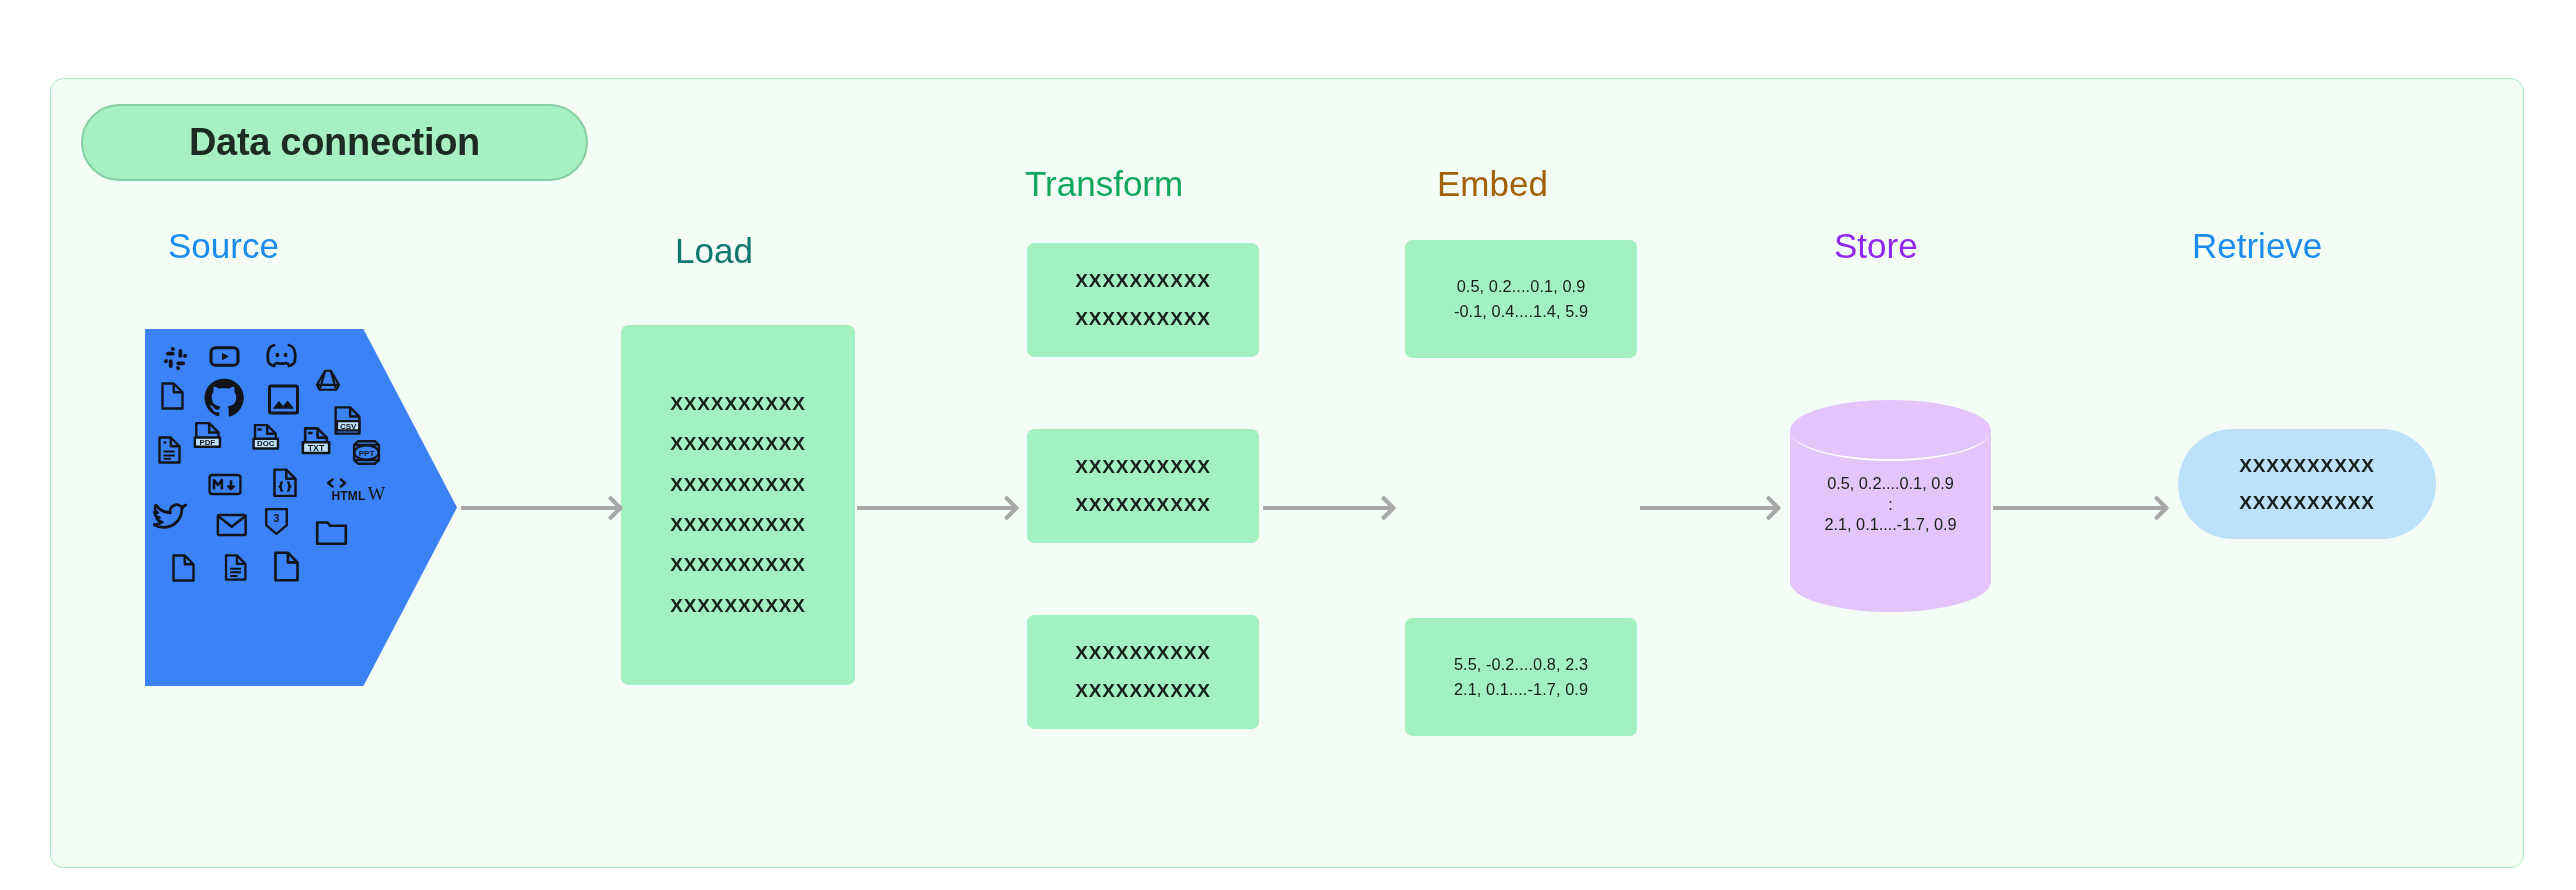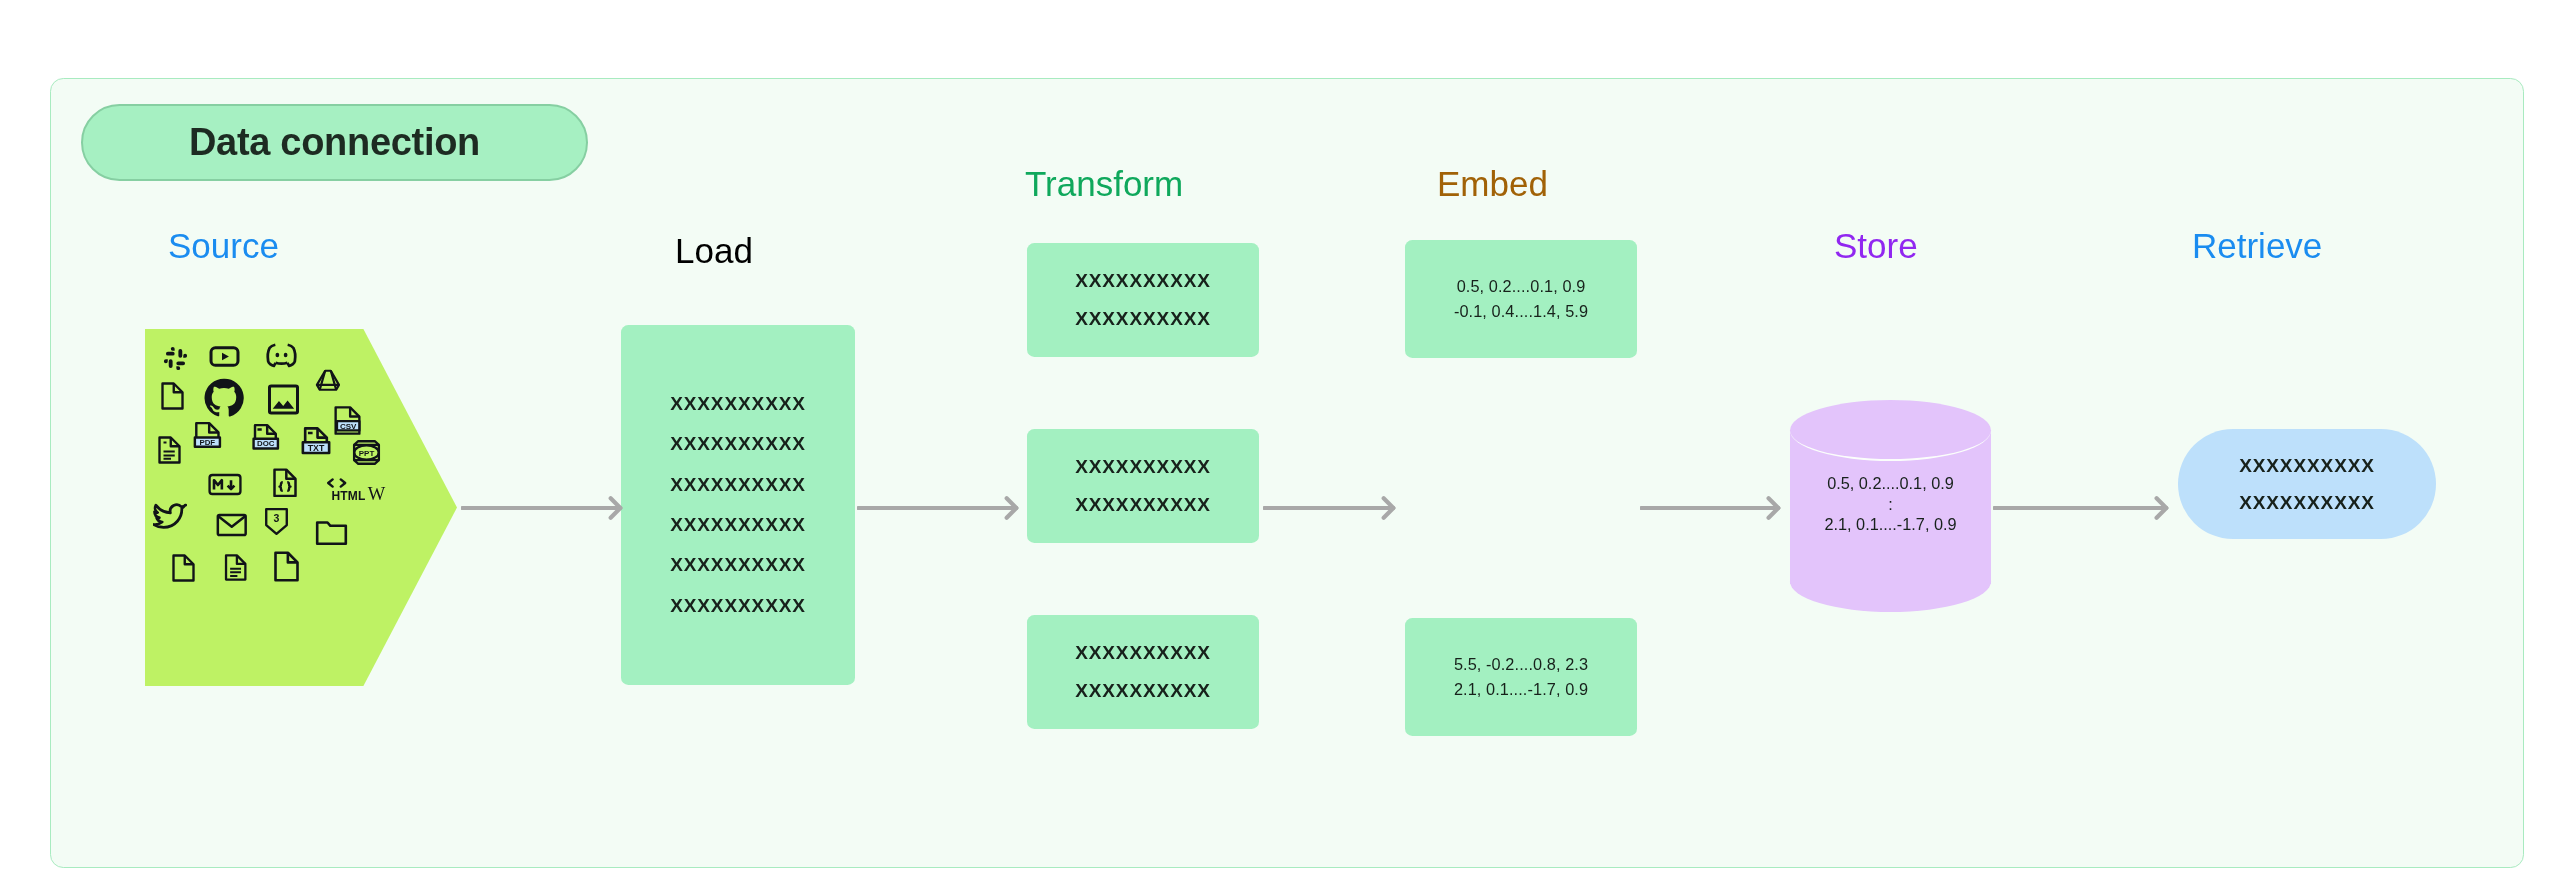--- a/index.html
+++ b/index.html
@@ -37,31 +37,31 @@
   }
 
   
   .heading{
     position:absolute;
     font-size:35px;font-weight:normal;
     white-space:nowrap;
     line-height:1;
   }
   .h-source  {left:168px; top:200px; color:#1a8cf0;}
-  .h-load    {left:675px;top:205px; color:#000000;}
+  .h-load    {left:675px;top:205px; color:#0f766e;}
   .h-transform{left:1025px;top:138px; color:#0fa85c;}
   .h-embed   {left:1437px;top:138px; color:#a16207;}
   .h-store   {left:1834px;top:200px; color:#9127f0;}
   .h-retrieve{left:2192px;top:200px; color:#1a8cf0;}
 
   
   .source-shape{
     position:absolute;left:145px;top:301px;
     width:312px;height:357px;
-    background:#bef264;
+    background:#3b82f6;
     clip-path:polygon(0 0, 70% 0, 100% 50%, 70% 100%, 0 100%);
   }
   .src-icon{
     position:absolute;
     color:#111418;
     display:flex;align-items:center;justify-content:center;
   }
   .src-icon svg{display:block;}
 
   

